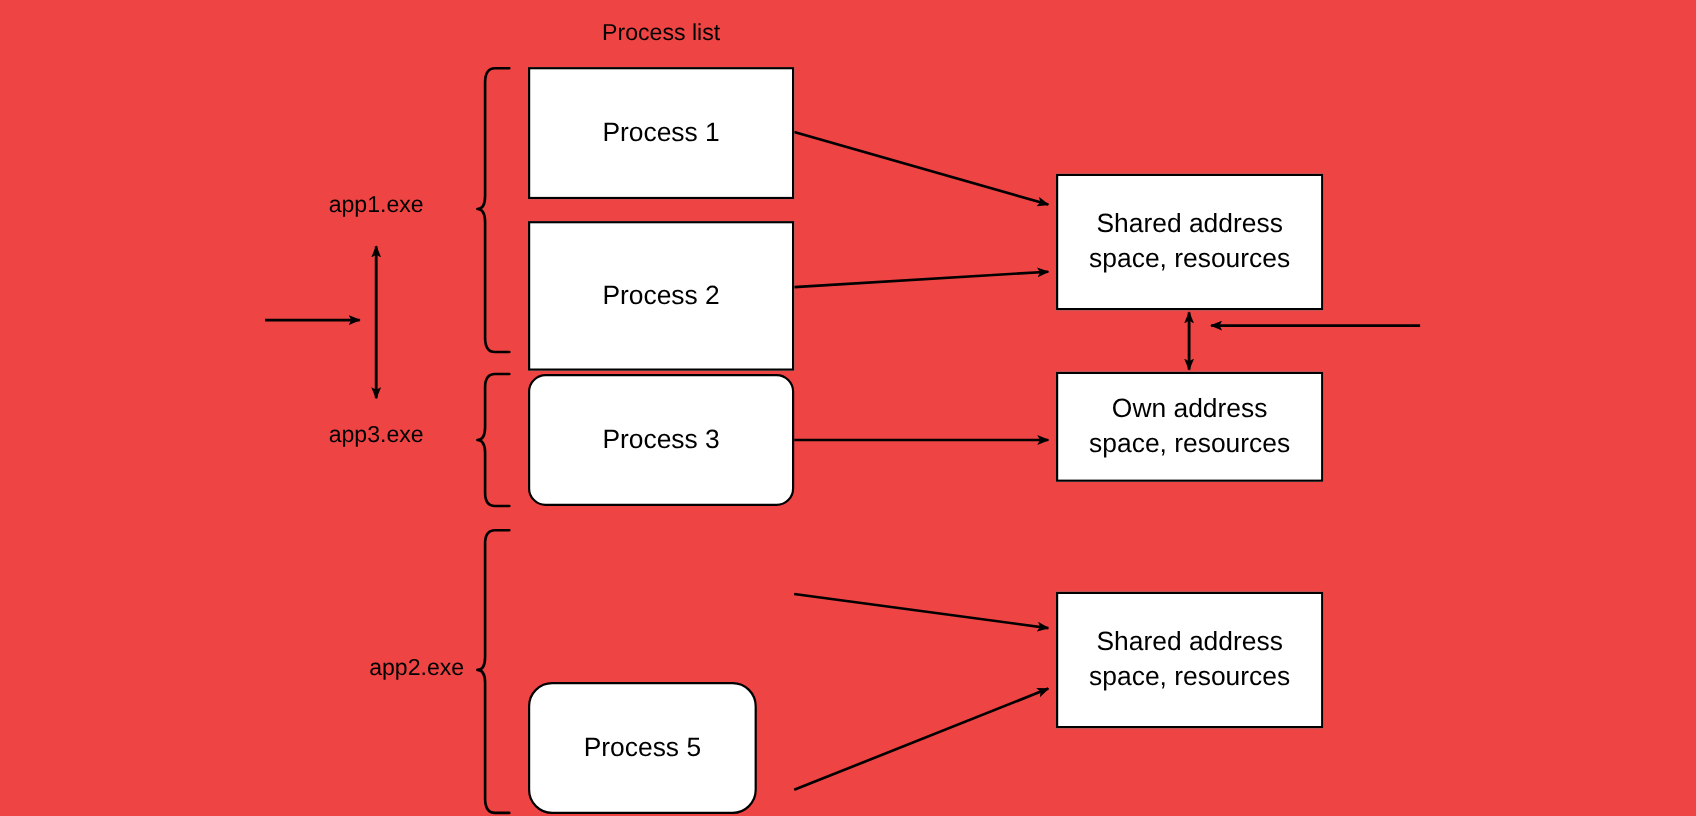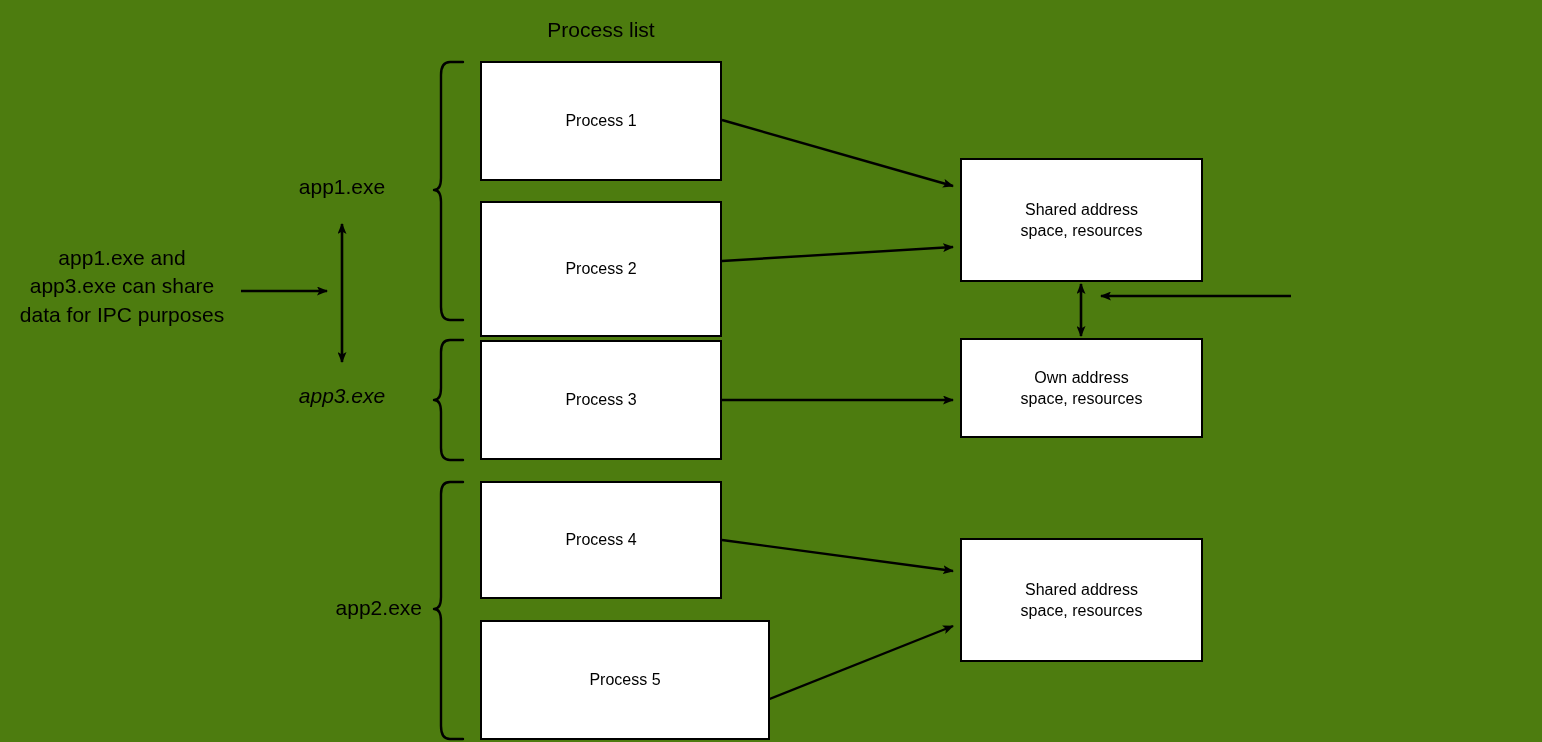--- a/index.html
+++ b/index.html
@@ -9,41 +9,41 @@
     background: #ffffff;
   }
   body {
     font-family: "Liberation Sans", sans-serif;
     color: #000000;
   }
   #canvas {
     position: relative;
     width: 1542px;
     height: 742px;
-    background: #4d7c0f;
+    background: #ef4444;
     overflow: hidden;
   }
   svg.layer {
     position: absolute;
     left: 0;
     top: 0;
     width: 1542px;
     height: 742px;
     overflow: visible;
   }
   .box {
     position: absolute;
     box-sizing: border-box;
     border: 2px solid #000000;
     background: #ffffff;
     display: flex;
     align-items: center;
     justify-content: center;
     text-align: center;
-    font-size: 16px;
+    font-size: 24px;
     line-height: 1.32;
     color: #000000;
   }
   .box .boxtext {
     padding: 0 6px;
     white-space: pre-line;
   }
   .lbl {
     position: absolute;
     font-size: 21px;
@@ -91,47 +91,41 @@
 
     <line x1="1291" y1="296" x2="1101" y2="296" stroke="#000000" stroke-width="2.4" marker-end="url(#arrowhead)"></line>
 
     <line x1="241" y1="291" x2="327" y2="291" stroke="#000000" stroke-width="2.4" marker-end="url(#arrowhead)"></line>
 
     <line x1="342" y1="224" x2="342" y2="362" stroke="#000000" stroke-width="2.6" marker-start="url(#arrowhead-rev)" marker-end="url(#arrowhead)"></line>
   </svg>
 
   <div class="lbl" style="left:480px; top:16px; width:242px;">Process list</div>
 
-  <div class="lbl" style="left:6px; top:244px; width:232px;">app1.exe and
-app3.exe can share
-data for IPC purposes</div>
 
   <div class="lbl" style="left:262px; top:173px; width:160px;text-align:center;">app1.exe</div>
 
-  <div class="lbl" style="left:262px; top:382px; width:160px;font-style:italic;">app3.exe</div>
+  <div class="lbl" style="left:262px; top:382px; width:160px;">app3.exe</div>
 
   <div class="lbl" style="left:262px; top:594px; width:160px;text-align:right;">app2.exe</div>
 
   <div class="box" style="left:480px; top:61px; width:242px; height:120px;">
     <span class="boxtext">Process 1</span>
   </div>
 
   <div class="box" style="left:480px; top:201px; width:242px; height:136px;">
     <span class="boxtext">Process 2</span>
   </div>
 
-  <div class="box" style="left:480px; top:340px; width:242px; height:120px;">
+  <div class="box" style="left:480px; top:340px; width:242px; height:120px;border-radius:16px;">
     <span class="boxtext">Process 3</span>
   </div>
 
-  <div class="box" style="left:480px; top:481px; width:242px; height:118px;">
-    <span class="boxtext">Process 4</span>
-  </div>
 
-  <div class="box" style="left:480px; top:620px; width:290px; height:120px;">
+  <div class="box" style="left:480px; top:620px; width:208px; height:120px;border-radius:22px;">
     <span class="boxtext">Process 5</span>
   </div>
 
   <div class="box" style="left:960px; top:158px; width:243px; height:124px;">
     <span class="boxtext">Shared address
 space, resources</span>
   </div>
 
   <div class="box" style="left:960px; top:338px; width:243px; height:100px;">
     <span class="boxtext">Own address

